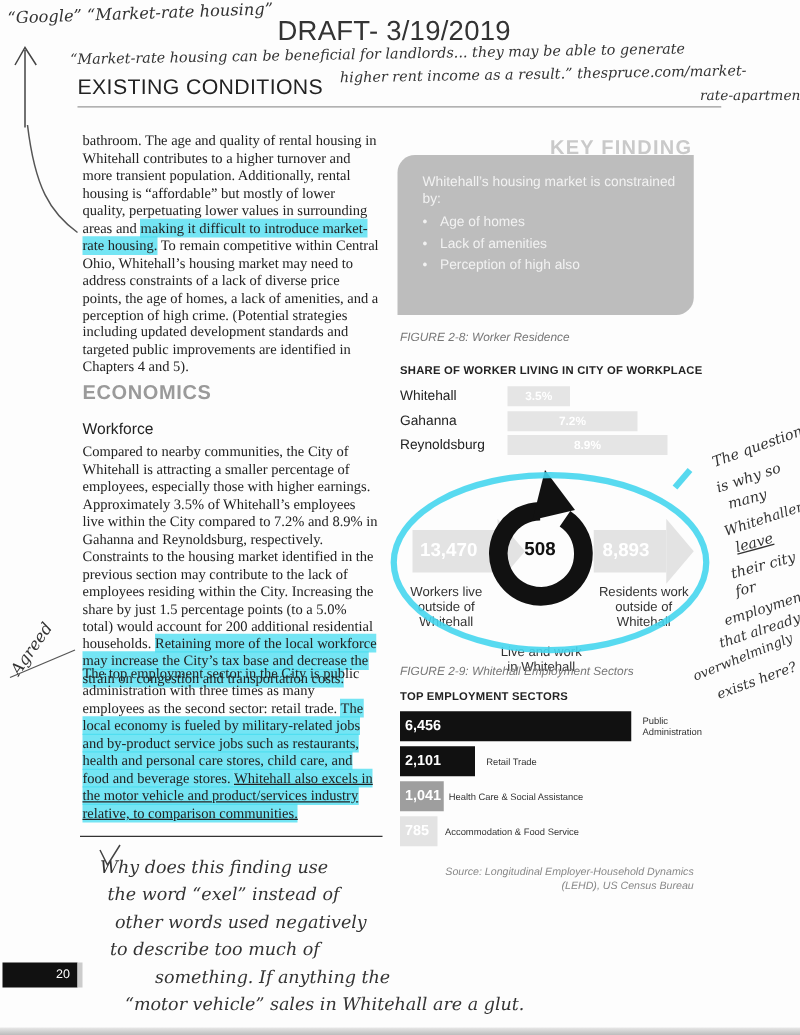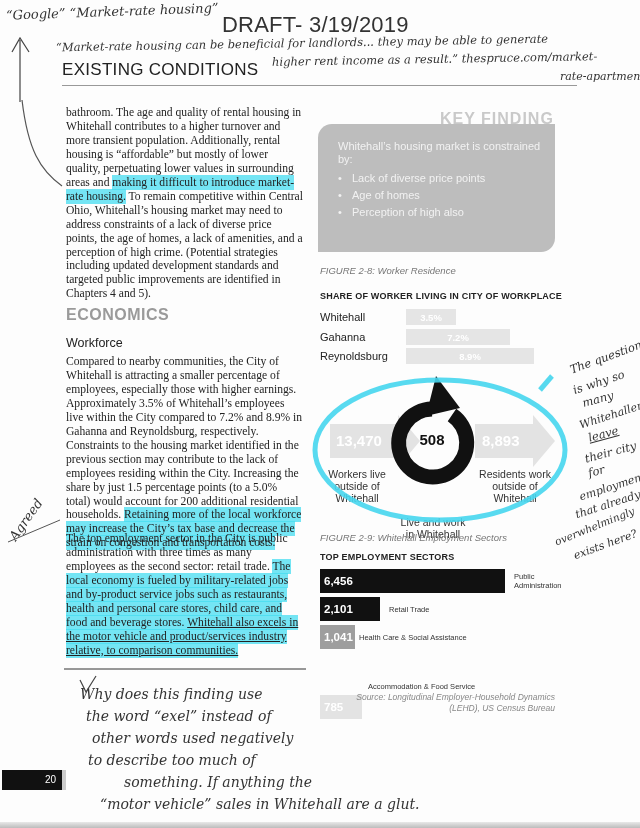--- a/index.html
+++ b/index.html
@@ -71,22 +71,22 @@
 </div>
 
 <div class="body-col" style="top:532px;">
   <span>The top employment sector in the City is public administration with three times as many employees as the second sector: retail trade. </span><span class="hl">The local economy is fueled by military-related jobs and by-product service jobs such as restaurants, health and personal care stores, child care, and food and beverage stores. </span><span class="hl ul">Whitehall also excels in the motor vehicle and product/services industry relative, to comparison communities.</span>
 </div>
 
 <div class="kf-title">KEY FINDING</div>
 <div class="kf-box">
   <div class="kf-intro">Whitehall’s housing market is constrained by:</div>
   <ul class="kf-list">
-    <li>Lack of diverse price points</li>
     <li>Age of homes</li>
+    <li>Lack of amenities</li>
     <li>Perception of high also</li>
   </ul>
 </div>
 
 <div class="fig-cap" style="left:320px; top:265px;">FIGURE 2-8:  Worker Residence</div>
 <div class="chart-title" style="left:320px; top:291px;">SHARE OF WORKER LIVING IN CITY OF WORKPLACE</div>
 
 <div class="share-row" style="top:309px;">
   <span class="share-label">Whitehall</span>
   <span class="share-bar" style="width:50px;">3.5%</span>
@@ -124,21 +124,21 @@
 </div>
 <div class="sector-row" style="top:597px;">
   <span class="sector-bar" style="width:60px; background:#111;">2,101</span>
   <span class="sector-label">Retail Trade</span>
 </div>
 <div class="sector-row" style="top:625px;">
   <span class="sector-bar" style="width:35px; background:#9e9e9e;">1,041</span>
   <span class="sector-label" style="margin-left:4px;">Health Care &amp; Social Assistance</span>
 </div>
 <div class="sector-row" style="top:653px;">
-  <span class="sector-bar" style="width:42px; background:#e3e3e3;margin-top:42px;">785</span>
+  <span class="sector-bar" style="width:30px; background:#e3e3e3;">785</span>
   <span class="sector-label" style="margin-left:6px;">Accommodation &amp; Food Service</span>
 </div>
 
 <div class="source">Source: Longitudinal Employer-Household Dynamics (LEHD), US Census Bureau</div>
 
 <div class="page-num">20</div>
 <div class="page-num-edge"></div>
 
 <div class="hand" style="left:6px; top:4px; font-size:13px; transform:rotate(-2deg);">“Google” “Market-rate housing”</div>
 <div class="hand" style="left:56px; top:36px; font-size:11.5px; transform:rotate(-1deg);">“Market-rate housing can be beneficial for landlords... they may be able to generate</div>

